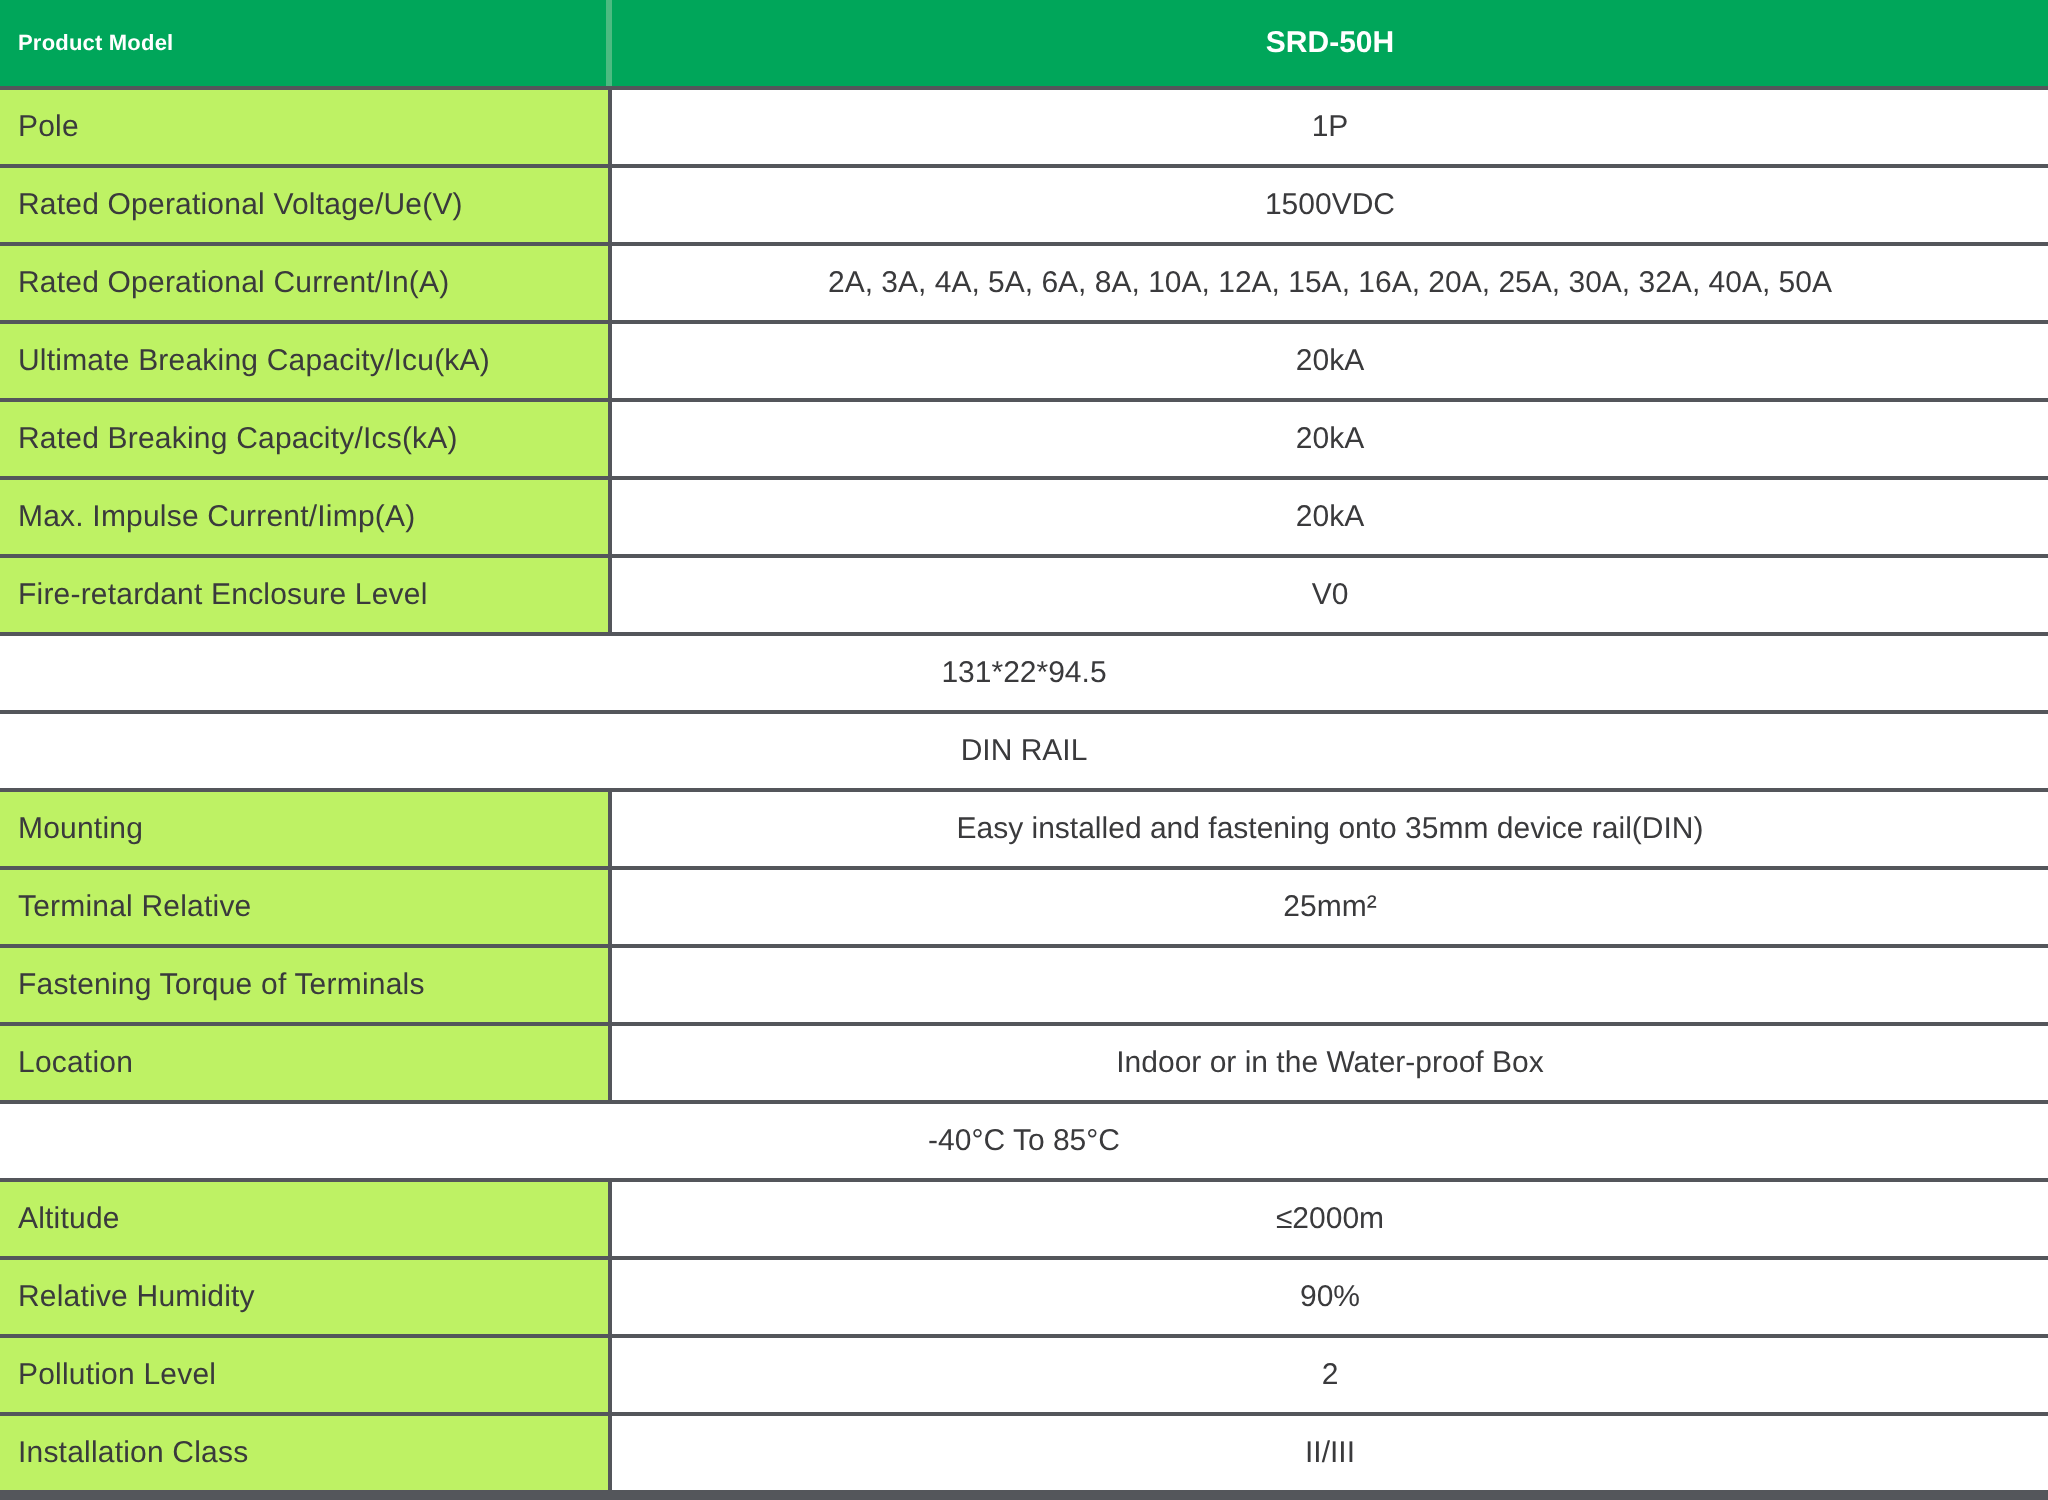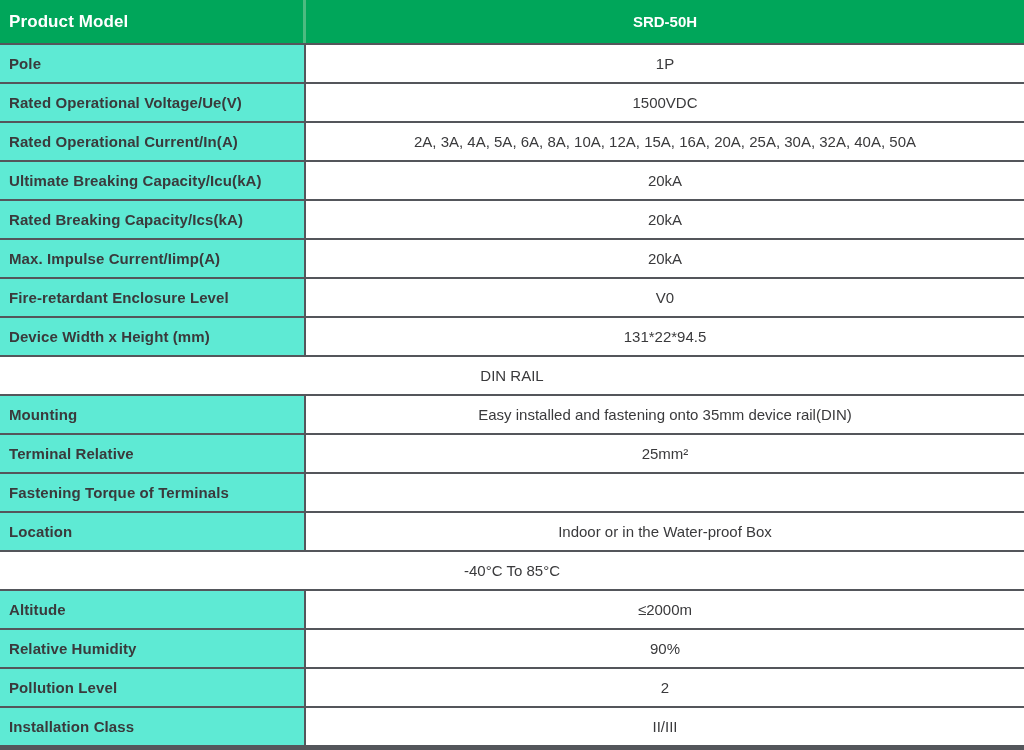--- a/index.html
+++ b/index.html
@@ -3,30 +3,29 @@
 <meta charset="utf-8">
 <style>
   * { margin:0; padding:0; box-sizing:border-box; }
   html,body { width:1024px; height:750px; background:#ffffff; font-family:"Liberation Sans", sans-serif; }
   .spec-table { width:1024px; height:750px; display:flex; flex-direction:column; }
   .row { display:flex; height:39px; border-top:2px solid #54565B; }
   .row.header-row { height:43px; border-top:none; background:#00A65A; }
   .cell { display:flex; align-items:center; font-size:15px; color:#3A3A3C; }
   .cell.label-cell {
     width:306px; padding-left:9px;
-    background:#5eead4; border-right:2px solid #54565B;
+    background:#bef264; border-right:2px solid #54565B;
     letter-spacing:0.1px;
-    font-weight:bold;
   }
   .cell.value-cell {
     flex:1; justify-content:center; text-align:center; background:#ffffff;
   }
   .header-row .cell.label-cell {
     background:transparent; border-right:3px solid #4CBB81;
-    color:#ffffff; font-weight:bold; font-size:17px;
+    color:#ffffff; font-weight:bold; font-size:11px;
   }
   .header-row .cell.value-cell {
     background:transparent; color:#ffffff; font-weight:bold; font-size:15px;
   }
   .bottom-bar { height:5px; background:#54565B; width:1024px; margin-top:auto; }
 </style>
 </head>
 <body>
 
 <div class="spec-table">
@@ -58,21 +57,20 @@
   </div>
   <div class="row">
     <div class="cell label-cell">Max. Impulse Current/Iimp(A)</div>
     <div class="cell value-cell">20kA</div>
   </div>
   <div class="row">
     <div class="cell label-cell">Fire-retardant Enclosure Level</div>
     <div class="cell value-cell">V0</div>
   </div>
   <div class="row">
-    <div class="cell label-cell">Device Width x Height (mm)</div>
     <div class="cell value-cell">131*22*94.5</div>
   </div>
   <div class="row">
     <div class="cell value-cell">DIN RAIL</div>
   </div>
   <div class="row">
     <div class="cell label-cell">Mounting</div>
     <div class="cell value-cell">Easy installed and fastening onto 35mm device rail(DIN)</div>
   </div>
   <div class="row">

